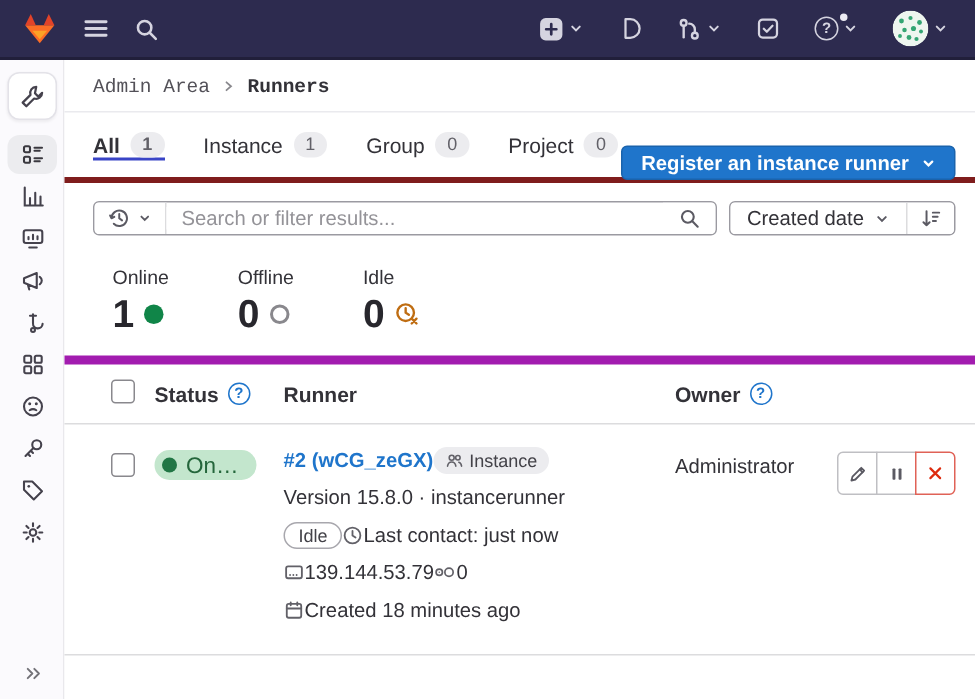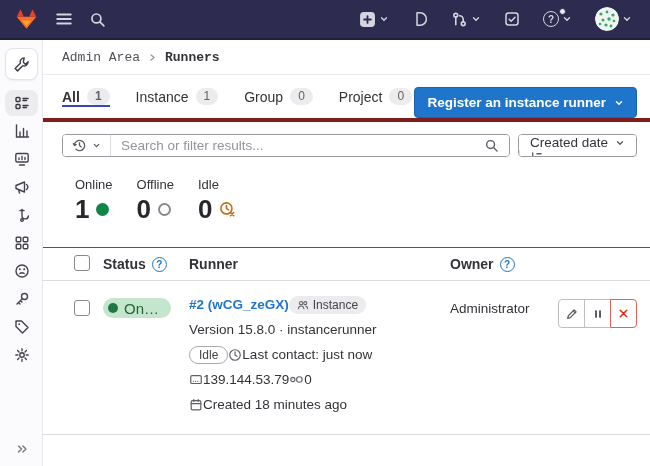--- a/index.html
+++ b/index.html
@@ -43,51 +43,51 @@
   .bc-sep { color:#89888d; }
   .bc-current { color:#333238; font-weight:700; }
 
   .tabsrow { position:relative; height:47px; border-bottom:4px solid #7f1d1d;
     display:flex; align-items:center; padding:0 19px; }
   .tab { display:flex; align-items:center; gap:7px; margin-right:26px; font-size:14px;
     color:#333238; cursor:pointer; border-bottom:2px solid transparent; padding-top:2px; }
   .tab.active { border-bottom-color:#3944c6; font-weight:700; }
   .pill-count { background:#ececef; color:#626168; border-radius:10px; font-size:12px;
     padding:1px 8px; line-height:15px; }
-  .register-btn { position:absolute; right:13px; top:12px; height:31px; background:#1f75cb;
+  .register-btn { position:absolute; right:13px; top:22px; height:23px; background:#1f75cb;
     color:#fff; border:1px solid #1a63ac; border-radius:4px; font-size:13.5px; font-weight:600;
     display:flex; align-items:center; gap:8px; padding:0 12px; cursor:pointer;
     font-family:"Liberation Sans",sans-serif; }
 
   .filterrow { display:flex; gap:8px; margin:12px 13px 0 19px; height:23px; }
   .search-group { flex:1; display:flex; align-items:center; border:1px solid #9b9aa1;
     border-radius:4px; background:#fff; overflow:hidden; }
   .hist-btn { display:flex; align-items:center; gap:5px; padding:0 9px; height:100%;
     background:#fff; border:none; border-right:1px solid #dcdcde; color:#5b5a63; cursor:pointer; }
   .search-input { flex:1; border:none; outline:none; font-size:13.5px; padding:0 10px;
     color:#333238; font-family:"Liberation Sans",sans-serif; }
   .search-input::placeholder { color:#949398; }
   .search-btn { background:#fff; border:none; padding:0 10px; color:#5b5a63; cursor:pointer; height:100%; }
-  .sort-group { display:flex; align-items:stretch; border:1px solid #9b9aa1; border-radius:4px; overflow:hidden;flex-direction:column; }
+  .sort-group { display:flex; align-items:stretch; border:1px solid #9b9aa1; border-radius:4px; overflow:hidden; }
   .sort-label-btn { display:flex; align-items:center; gap:7px; background:#fff; border:none;
     font-size:13.5px; color:#333238; padding:0 11px; cursor:pointer; font-family:"Liberation Sans",sans-serif; }
   .sort-dir-btn { width:32px; background:#fff; border:none; border-left:1px solid #dcdcde;
     color:#5b5a63; display:flex; align-items:center; justify-content:center; cursor:pointer; }
 
-  .statsrow { display:flex; gap:24px; padding:20px 8px 0 32px; }
+  .statsrow { display:flex; gap:46px; padding:20px 8px 0 32px; }
   .stat .stat-label { font-size:13px; color:#333238; margin-bottom:3px; }
   .stat .stat-value { font-size:26px; font-weight:600; color:#28272d; display:flex;
     align-items:center; gap:7px; line-height:28px; }
   .dot-online { width:13px; height:13px; border-radius:50%; background:#108548; }
   .ring-offline { width:13px; height:13px; border-radius:50%; border:2px solid #89888d; }
 
   .tbl-head, .tbl-row { display:grid; grid-template-columns:42px 86px 261px 1fr 86px;
     padding:0 13px 0 18px; }
-  .tbl-head { margin-top:24px; border-top:1px solid #a21caf; border-bottom:1px solid #dcdcde;
-    height:34px; align-items:center; font-size:14px; font-weight:700; }
+  .tbl-head { margin-top:14px; border-top:6px solid #a21caf; border-bottom:1px solid #dcdcde;
+    height:46px; align-items:center; font-size:14px; font-weight:700; }
   .hcell { display:flex; align-items:center; gap:6px; }
   .help-icon { width:15px; height:15px; border:1.5px solid #1f75cb; border-radius:50%;
     color:#1f75cb; font-size:10px; font-weight:bold; display:inline-flex; align-items:center;
     justify-content:center; cursor:pointer; }
   .cbx { appearance:none; width:16px; height:16px; border:1.5px solid #89888d; border-radius:3px;
     background:#fff; margin-left:13px; cursor:pointer; }
 
   .tbl-row { border-bottom:1px solid #dcdcde; padding-top:14px; padding-bottom:14px; }
   .status-pill { margin-top:3px; display:inline-flex; align-items:center; gap:6px;
     background:#c3e6cd; color:#24663b; border-radius:10px; height:20px; padding:0 9px 0 5px;

